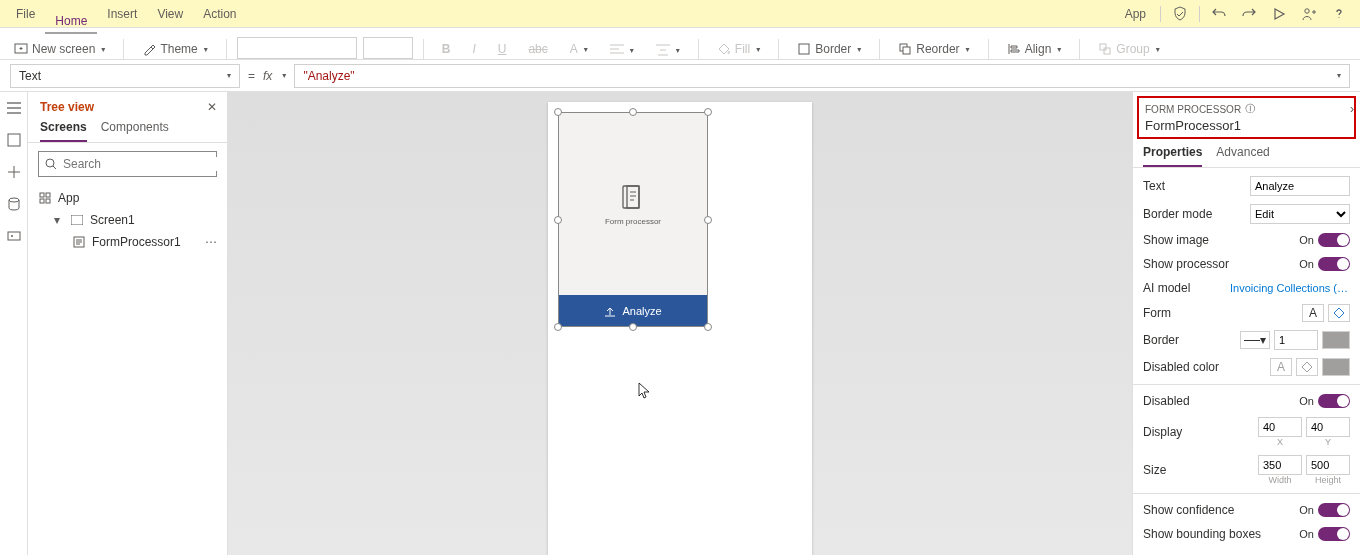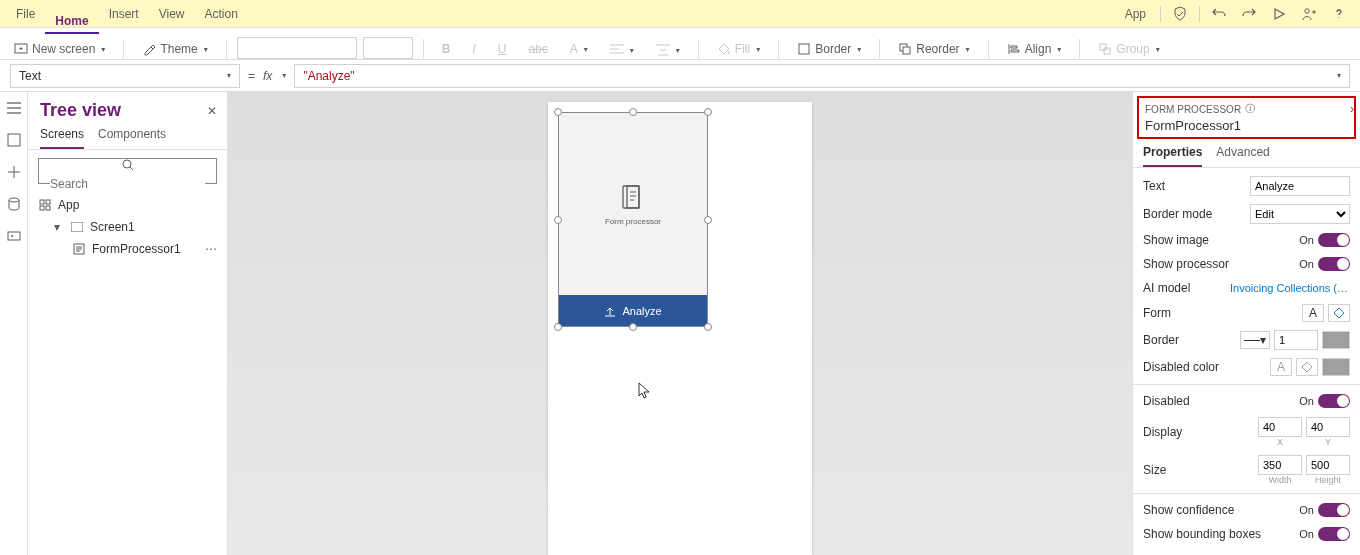--- a/index.html
+++ b/index.html
@@ -1,21 +1,21 @@
 <!DOCTYPE html>
 <html><head>
 <meta charset="utf-8">
 <style>
   * { box-sizing: border-box; margin: 0; padding: 0; font-family: "Segoe UI", Arial, sans-serif; }
   body { background: #faf9f8; color: #323130; font-size: 12px; width: 1360px; height: 555px; overflow: hidden; }
 
   
   .menubar { height: 28px; display: flex; align-items: center; background: #fef9c3; border-bottom: 1px solid #e1dfdd; padding: 0 6px; }
   .menubar .item { padding: 4px 10px; cursor: pointer; color: #605e5c; }
-  .menubar .item.active { color: #742774; border-bottom: 2px solid #4c1d95; font-weight: 700; margin-top: 16px; }
+  .menubar .item.active { color: #742774; border-bottom: 2px solid #a3a3a3; font-weight: 400; margin-top: 16px; }
   .menubar .spacer { flex: 1; }
   .menubar .iconbtn { width: 30px; height: 24px; display: flex; align-items: center; justify-content: center; color: #605e5c; cursor: pointer; }
   .menubar .divider { width: 1px; height: 16px; background: #d2d0ce; margin: 0 4px; }
 
   
   .ribbon { height: 32px; background: #fff; border-bottom: 1px solid #e1dfdd; display: flex; align-items: flex-end; padding: 0 6px; gap: 6px; color: #605e5c; }
   .ribbon .btn { display: flex; align-items: center; gap: 4px; padding: 3px 8px; cursor: pointer; border-radius: 2px; }
   .ribbon .sep { width: 1px; height: 20px; background: #e1dfdd; margin: 0 4px; }
   .ribbon .iconsm { width: 14px; height: 14px; display: inline-flex; align-items: center; justify-content: center; }
   .chev { font-size: 8px; margin-left: 2px; color: #605e5c; }
@@ -29,26 +29,26 @@
   .formula-input { flex: 1; height: 24px; border: 1px solid #d2d0ce; background: #fff; display: flex; align-items: center; padding: 0 8px; color: #a31515; font-family: Consolas, monospace; }
   .equals { color: #605e5c; }
 
   
   .main { display: flex; height: calc(555px - 92px); }
   .leftrail { width: 28px; background: #fff; border-right: 1px solid #e1dfdd; display: flex; flex-direction: column; align-items: center; padding-top: 6px; gap: 12px; color: #605e5c; }
   .leftrail .r { width: 20px; height: 20px; display: flex; align-items: center; justify-content: center; cursor: pointer; }
 
   .treeview { width: 200px; background: #fff; border-right: 1px solid #e1dfdd; display: flex; flex-direction: column; }
   .tv-header { display: flex; align-items: center; justify-content: space-between; padding: 8px 10px 2px 12px; }
-  .tv-header h3 { font-size: 18px; font-weight: 600; color: #701a75; }
+  .tv-header h3 { font-size: 12px; font-weight: 600; color: #c2410c; }
   .tv-close { cursor: pointer; color: #605e5c; }
   .tv-tabs { display: flex; gap: 14px; padding: 4px 12px 0 12px; border-bottom: 1px solid #e1dfdd; }
   .tv-tabs .t { padding-bottom: 6px; cursor: pointer; color: #605e5c; }
-  .tv-tabs .t.active { color: #323130; border-bottom: 2px solid #742774; font-weight: 400; }
-  .tv-search { margin: 8px 10px; height: 26px; border: 1px solid #8a8886; display: flex; align-items: center; padding: 0 6px; gap: 6px; color: #605e5c; flex-direction: column; }
+  .tv-tabs .t.active { color: #323130; border-bottom: 2px solid #742774; font-weight: 700; }
+  .tv-search { margin: 8px 10px; height: 26px; border: 1px solid #8a8886; display: flex; align-items: center; padding: 0 6px; gap: 6px; color: #605e5c; }
   .tv-search input { border: none; outline: none; flex: 1; font-size: 12px; }
   .tv-list { padding: 2px 4px; }
   .tv-item { display: flex; align-items: center; gap: 6px; padding: 4px 6px; cursor: pointer; border-radius: 2px; }
   .tv-item.indent1 { padding-left: 18px; }
   .tv-item.indent2 { padding-left: 40px; }
   .tv-item .more { margin-left: auto; color: #605e5c; visibility: hidden; }
   .tv-item.hover .more { visibility: visible; }
   .iconbox { width: 14px; height: 14px; display: inline-flex; align-items: center; justify-content: center; color: #605e5c; }
 
   .canvas { flex: 1; background: #e5e5e5; background: linear-gradient(#dedede,#e8e8e8); display: flex; justify-content: center; padding-top: 10px; overflow: hidden; }

